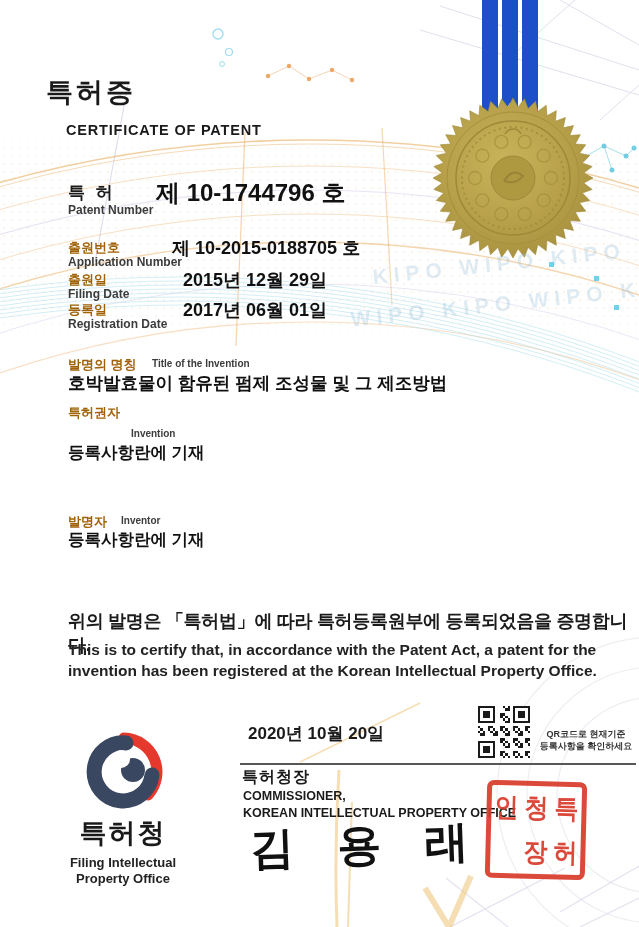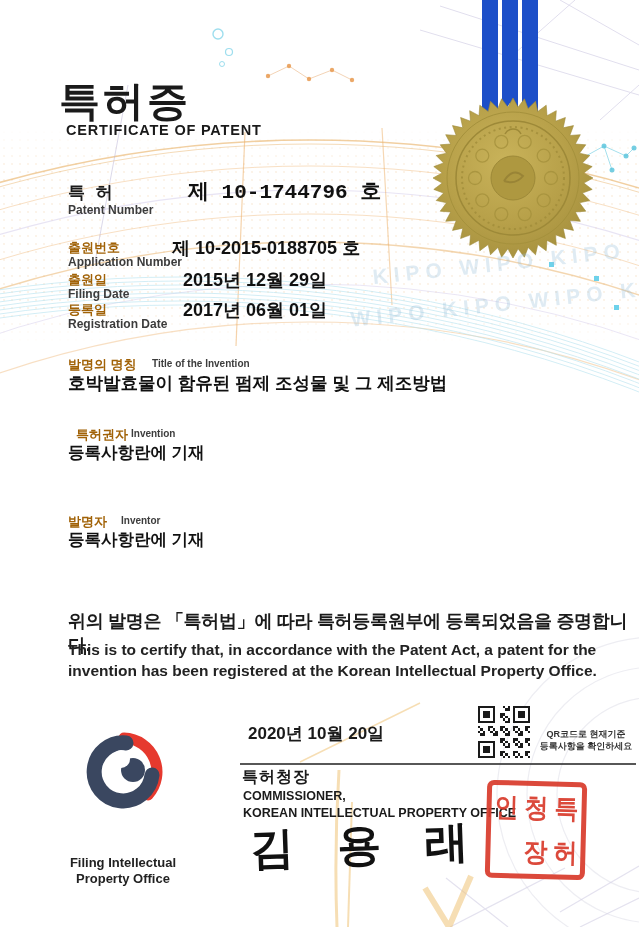--- a/index.html
+++ b/index.html
@@ -13,37 +13,37 @@
   #decor{position:absolute;left:0;top:0;width:639px;height:927px;z-index:0;}
   .mesh-band{
     left:0;top:128px;width:639px;height:218px;opacity:.55;
     background-image:radial-gradient(rgba(238,198,150,.38) 1.1px, transparent 1.4px);
     background-size:8px 8px;
     -webkit-mask-image:linear-gradient(180deg,transparent 0,#000 18%,#000 82%,transparent 100%);
     mask-image:linear-gradient(180deg,transparent 0,#000 18%,#000 82%,transparent 100%);
   }
   .watermark{color:rgba(150,190,215,.30);font-weight:bold;font-size:21px;letter-spacing:6px;transform:rotate(-6deg);white-space:nowrap;}
   
-  .title-ko{left:59px;top:74px;font-size:41px;font-weight:800;letter-spacing:3px;}
+  .title-ko{left:46px;top:74px;font-size:27px;font-weight:800;letter-spacing:3px;}
   .title-en{left:66px;top:122px;font-size:14.5px;font-weight:700;letter-spacing:.8px;}
   .lbl-ko{font-size:13px;font-weight:700;color:#a16207;}
   .lbl-en{font-size:12px;font-weight:700;color:#3c3c3c;}
   .val{font-weight:800;color:#111;}
   .patent-lbl{left:68px;top:181px;font-size:17px;font-weight:800;letter-spacing:3px;}
   .patent-sub{left:68px;top:203px;}
-  .patent-val{left:188px;top:177px;font-size:21px;font-family:Liberation Mono, monospace;}
+  .patent-val{left:156px;top:177px;font-size:24px;}
   .app-lbl{left:68px;top:239px;} .app-sub{left:68px;top:255px;}
   .app-val{left:172px;top:236px;font-size:18px;}
   .fil-lbl{left:68px;top:271px;} .fil-sub{left:68px;top:287px;}
   .fil-val{left:183px;top:268px;font-size:18px;}
   .reg-lbl{left:68px;top:301px;} .reg-sub{left:68px;top:317px;}
   .reg-val{left:183px;top:298px;font-size:18px;}
   .inv-lbl{left:68px;top:356px;} .inv-sub{left:152px;top:358px;font-size:10px;}
   .inv-val{left:68px;top:371px;font-size:17.5px;}
-  .pat-lbl{left:68px;top:426px;margin-left:8px;} .pat-sub{left:131px;top:428px;font-size:10px;}
+  .pat-lbl{left:68px;top:404px;} .pat-sub{left:131px;top:428px;font-size:10px;}
   .pat-val{left:68px;top:442px;font-size:16.5px;}
   .invt-lbl{left:68px;top:513px;} .invt-sub{left:121px;top:515px;font-size:10px;}
   .invt-val{left:68px;top:529px;font-size:16.5px;}
   .cert-ko{left:68px;top:609px;width:560px;font-size:18px;font-weight:800;letter-spacing:-.3px;}
   .cert-en{left:68px;top:640px;width:530px;font-size:15.5px;font-weight:700;line-height:20.5px;color:#222;}
   .issue-date{left:248px;top:722px;font-size:17px;font-weight:700;}
   .qr-caption{left:536px;top:728px;width:100px;font-size:9px;font-weight:700;line-height:12px;text-align:center;color:#333;}
   .divider{left:240px;top:763px;width:396px;height:2px;background:#3a3a3a;opacity:.85;}
   .comm-ko{left:242px;top:767px;font-size:16px;font-weight:800;letter-spacing:1px;}
   .comm-en1{left:243px;top:789px;font-size:12.5px;font-weight:800;}
@@ -348,18 +348,19 @@
     <span>장</span>
     <span>허</span>
   </div>
 
   <svg class="abs" style="left:83px;top:732px;" width="80" height="80" viewBox="-40 -40 80 80">
     <path d="M 1,-34 A 34,34 0 0 1 25,23" stroke="#e6392e" stroke-width="11" fill="none" stroke-linecap="round"></path>
     <path d="M 3,-29 A 29,29 0 1 0 29,3" stroke="#3a4760" stroke-width="15" fill="none" stroke-linecap="round"></path>
     <circle cx="10" cy="-2" r="12" fill="#3a4760"></circle>
     <circle cx="-2" cy="-13" r="9" fill="#ffffff"></circle>
   </svg>
+  <div class="abs agency-ko">특허청</div>
   <div class="abs agency-en">
     <div>Filing Intellectual</div>
     <div>Property Office</div>
   </div>
 
 </div>
 
 </body></html>

